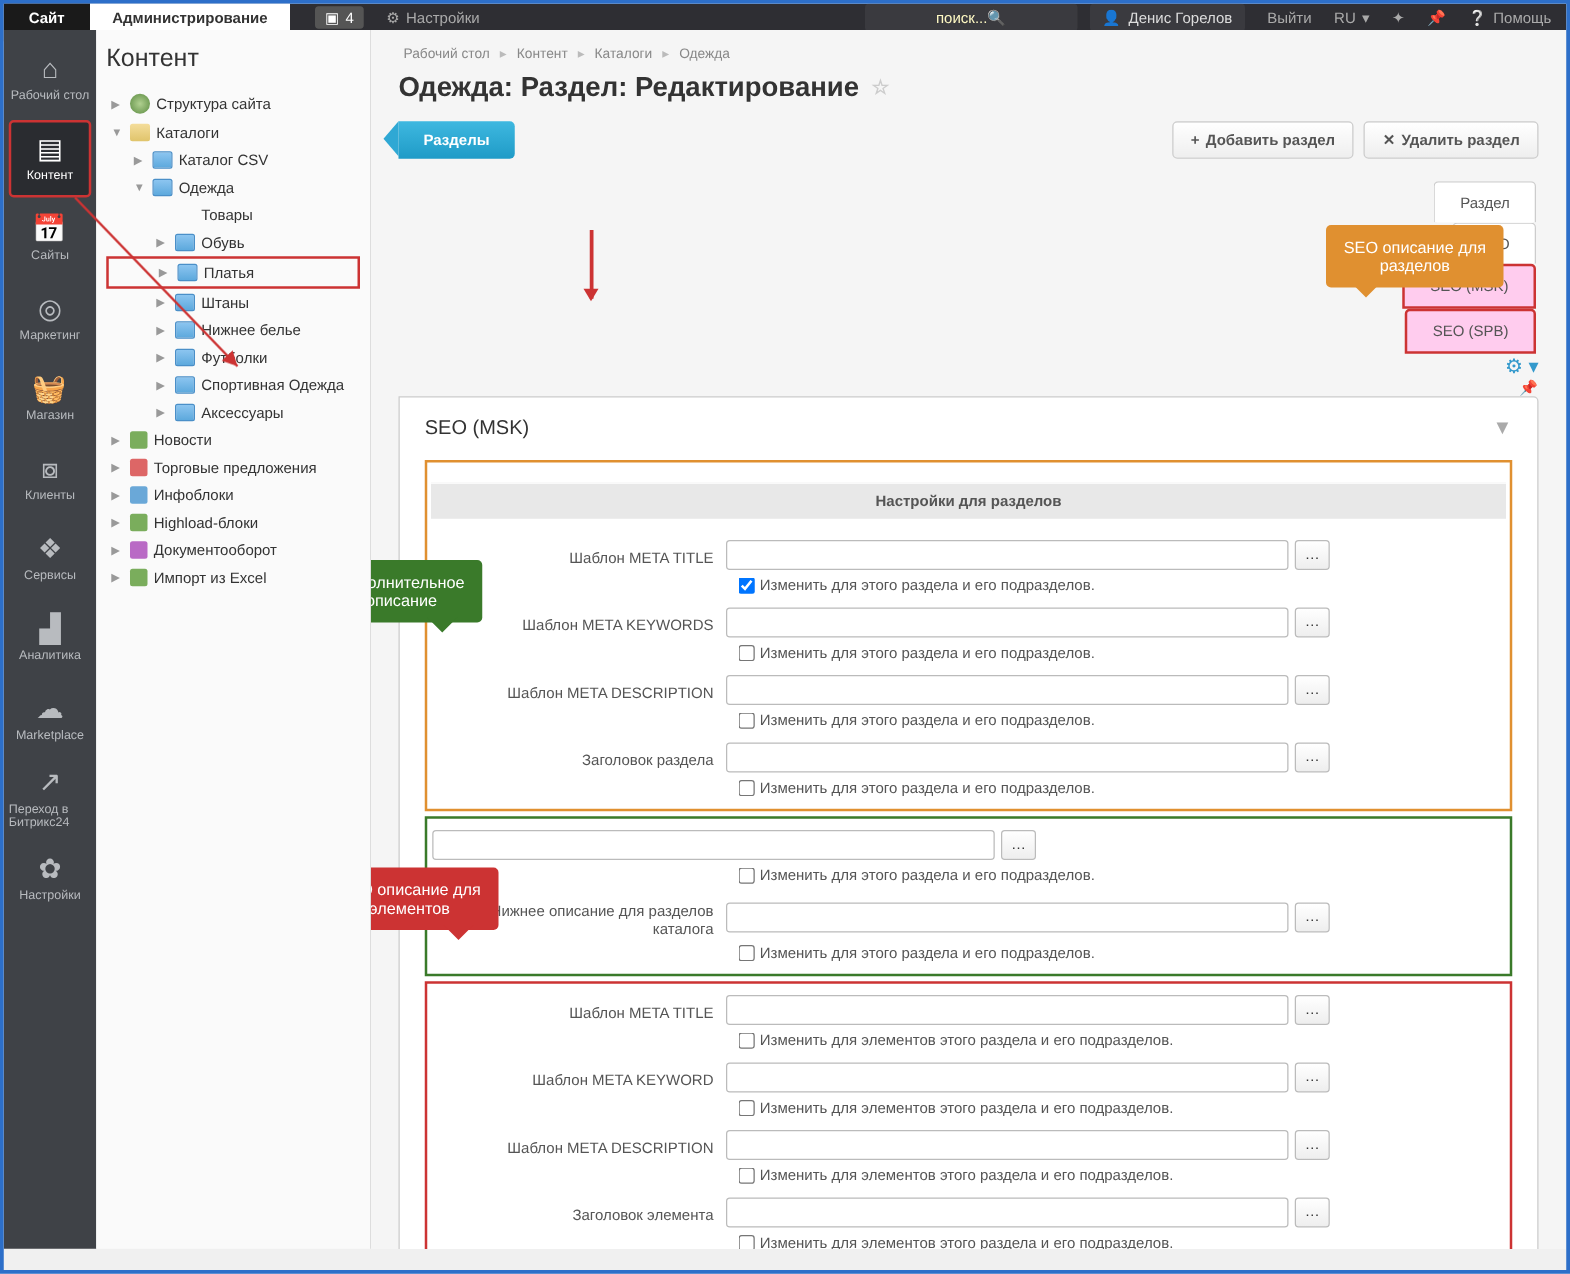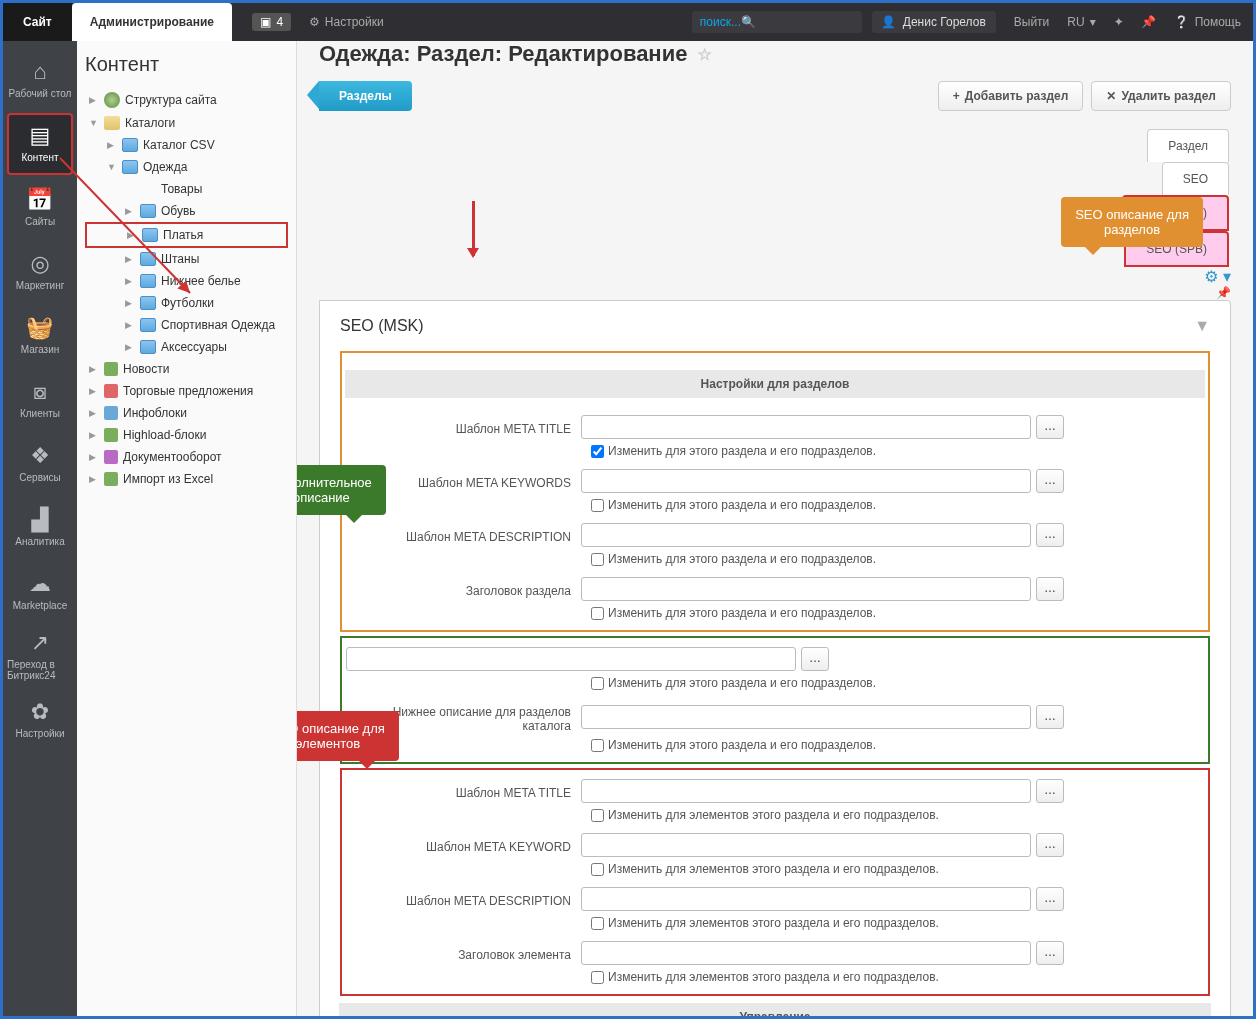--- a/index.html
+++ b/index.html
@@ -1,23 +1,23 @@
 <!DOCTYPE html>
 <html><head>
 <meta charset="utf-8">
 <style>
 * { box-sizing: border-box; margin: 0; padding: 0; font-family: Arial, Helvetica, sans-serif; }
 body { background: #f0f0f0; font-size: 12px; color: #333; overflow: hidden; border: 3px solid #2d6fc9; width: 1256px; height: 1019px; }
-.topbar { background: #2e2e33; height: 38px; display: flex; align-items: center; color: #ccc; }
+.topbar { background: #2e2e33; height: 21px; display: flex; align-items: center; color: #ccc; }
 .tab-site { background: #1a1a1a; color: #fff; padding: 0 20px; height: 38px; display: flex; align-items: center; font-weight: bold; }
 .tab-admin { background: #fff; color: #333; padding: 13px 18px; height: 38px; display: flex; align-items: center; border-radius: 4px 4px 0 0; font-weight: bold; }
 .notif { background: #555; color: #fff; border-radius: 3px; padding: 2px 8px; margin-left: 20px; display: flex; align-items: center; gap: 5px; }
 .top-item { margin-left: 18px; display: flex; align-items: center; gap: 5px; color: #aaa; }
 .tspace { flex: 1; }
-.search-box { background: #3a3a3f; border-radius: 3px; padding: 4px 8px; width: 170px; color: #0ea5e9; display: flex; align-items: center; justify-content: flex-start; }
+.search-box { background: #3a3a3f; border-radius: 3px; padding: 4px 8px; width: 170px; color: #fef9c3; display: flex; align-items: center; justify-content: center; }
 .user-box { background: #3a3a3f; padding: 4px 10px; border-radius: 3px; margin-left: 10px; display: flex; align-items: center; gap: 6px; color: #ddd; }
 .main { display: flex; height: calc(100% - 38px); }
 .leftbar { width: 74px; background: #3f4247; display: flex; flex-direction: column; align-items: center; padding-top: 8px; gap: 2px; }
 .nav-item { width: 66px; height: 62px; display: flex; flex-direction: column; align-items: center; justify-content: center; color: #b8bbbf; font-size: 10px; gap: 5px; border-radius: 4px; cursor: pointer; }
 .nav-item.active { background: #2a2c30; color: #fff; border: 2px solid #c33; }
 .nav-icon { font-size: 22px; line-height: 1; }
 .sidepanel { width: 220px; background: #fafafa; border-right: 1px solid #ddd; padding: 12px 8px; overflow-y: auto; }
 .sidepanel h2 { font-size: 20px; font-weight: normal; margin-bottom: 12px; color: #333; }
 .tree-item { display: flex; align-items: center; gap: 5px; padding: 4px 2px; cursor: pointer; white-space: nowrap; }
 .tree-arrow { width: 10px; color: #999; font-size: 9px; }
@@ -246,20 +246,21 @@
         </div>
         <div class="tree-item" style="padding-left: 4px;">
           <span class="tree-arrow">▶</span>
           <span class="icon-sq"></span>
           <span>Импорт из Excel</span>
         </div>
       </div>
   </div>
 
   <div class="workarea">
+    <div class="bc" id="bc"><span>Рабочий стол</span><span class="sep">▸</span><span>Контент</span><span class="sep">▸</span><span>Каталоги</span><span class="sep">▸</span><span>Одежда</span></div>
     <div class="page-title">
       <span>Одежда: Раздел: Редактирование</span>
       <span class="star">☆</span>
     </div>
     <div class="actionbar">
       <div class="btn-section">Разделы</div>
       <div class="tspace"></div>
       <button class="hbtn">
           <span>+</span>
           <span>Добавить раздел</span>

